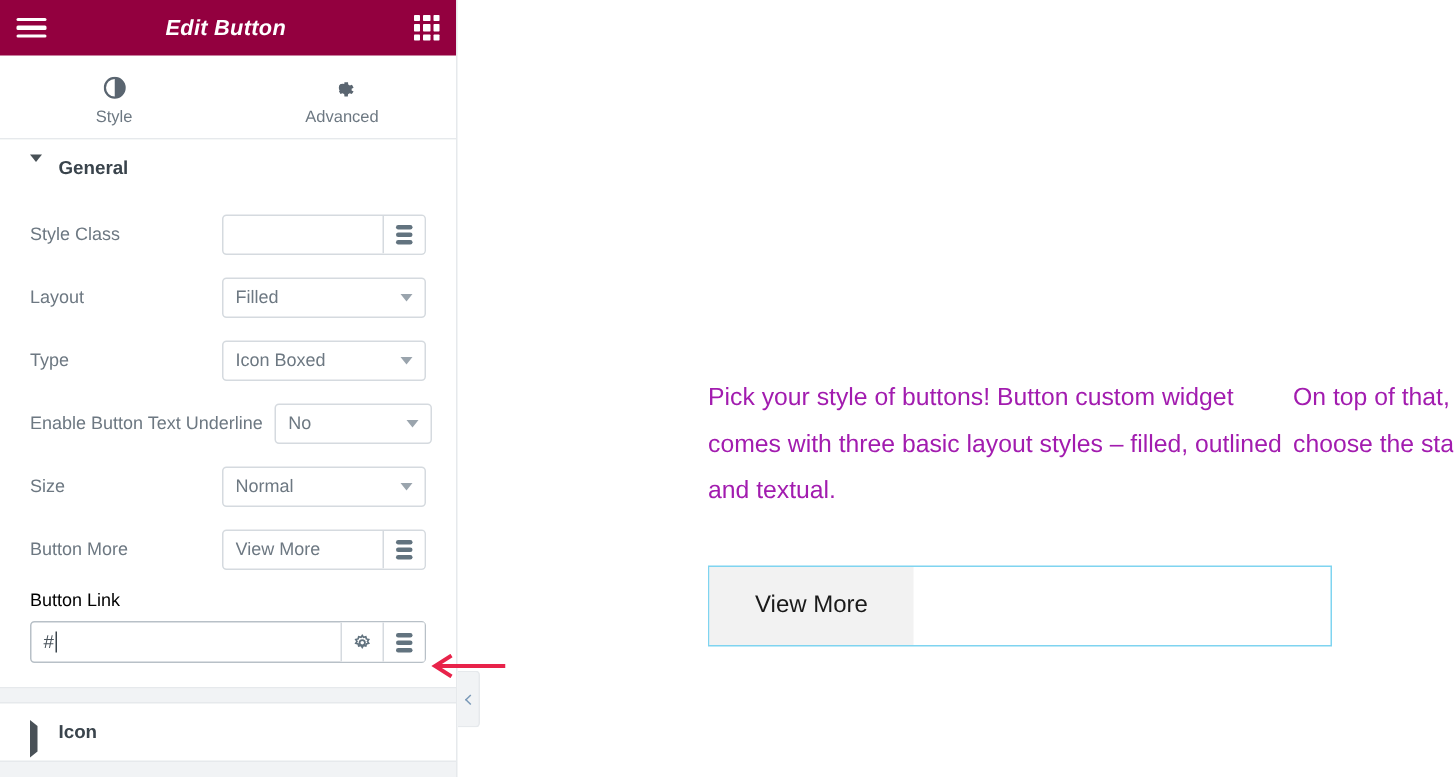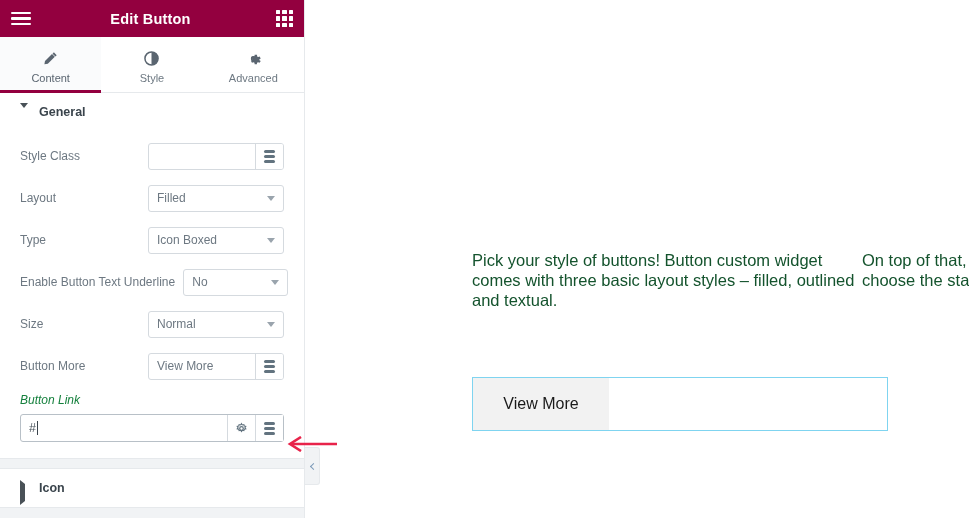--- a/index.html
+++ b/index.html
@@ -19,20 +19,21 @@
     background: #ffffff;
     border-right: 1px solid #e6e9ec;
     overflow: hidden;
   }
   .panel-header {
     height: 37px;
     background: #93003f;
     display: flex; align-items: center;
     padding: 0 11px;
     position: relative;
+    font-style: italic;
   }
   .hamburger { width: 20px; display: flex; flex-direction: column; gap: 3px; cursor: pointer; }
   .hamburger i { display: block; height: 2.5px; background: #ffffff; border-radius: 1px; }
   .panel-title {
     flex: 1; text-align: center;
     color: #ffffff; font-size: 14.5px; font-weight: bold;
     letter-spacing: .2px;
     margin-left: -6px;
   }
   .grid-icon { width: 17px; height: 17px; display: grid;
@@ -120,21 +121,21 @@
     display: flex; align-items: center; justify-content: center;
     background: #ffffff; cursor: pointer;
   }
 
   
   .db-icon { width: 11px; height: 13px; display: flex; flex-direction: column; justify-content: space-between; }
   .db-icon i { display: block; height: 3px; background: #62737f; border-radius: 1.5px; }
 
   .gear { cursor: pointer; }
 
-  .link-label { font-size: 12px; color: #15803d; padding-top: 6px; padding-bottom: 7px; font-style: italic; }
+  .link-label { font-size: 12px; color: #000000; padding-top: 6px; padding-bottom: 7px; }
   .link-field {
     display: flex; align-items: stretch;
     width: 100%; height: 28px;
     border: 1px solid #b8c0c7; border-radius: 3px; background: #fff;
   }
   .link-field .val {
     flex: 1; display: flex; align-items: center;
     padding: 0 8px; font-size: 12.5px; color: #4a545c;
   }
   .caret-bar {
@@ -162,21 +163,21 @@
   .canvas {
     position: absolute; left: 306px; top: 0;
     width: 663px; height: 518px;
     background: #ffffff; overflow: hidden;
   }
   .cols {
     position: absolute; left: 166px; top: 250px;
     display: flex; gap: 0;
   }
   .col-text {
-    font-size: 16.5px; line-height: 20px; color: #14532d;
+    font-size: 16.5px; line-height: 31px; color: #a21caf;
     font-family: "Liberation Sans", sans-serif;
   }
   .col-a { width: 390px; }
   .col-b { width: 240px; }
 
   .sel-box {
     position: absolute; left: 166px; top: 377px;
     width: 416px; height: 54px;
     border: 1px solid #7fd4f0;
     background: #ffffff;
@@ -230,29 +231,20 @@
           <i></i>
           <i></i>
           <i></i>
           <i></i>
           <i></i>
           <i></i>
       </div>
     </div>
 
     <div class="tabs">
-      <div class="tab active">
-        <div class="ticon">
-          <svg width="15" height="15" viewBox="0 0 16 16">
-            <path d="M11.6 1.4l3 3-1.4 1.4-3-3z" fill="#5a6570"></path>
-            <path d="M9.6 3.1l3 3-7.5 7.5-3.6.6.6-3.6z" fill="#5a6570"></path>
-          </svg>
-        </div>
-        <span>Content</span>
-      </div>
       <div class="tab">
         <div class="ticon">
           <svg width="15" height="15" viewBox="0 0 16 16">
             <circle cx="8" cy="8" r="7" fill="none" stroke="#5a6570" stroke-width="1.6"></circle>
             <path d="M8 1a7 7 0 0 1 0 14z" fill="#5a6570"></path>
           </svg>
         </div>
         <span>Style</span>
       </div>
       <div class="tab">

